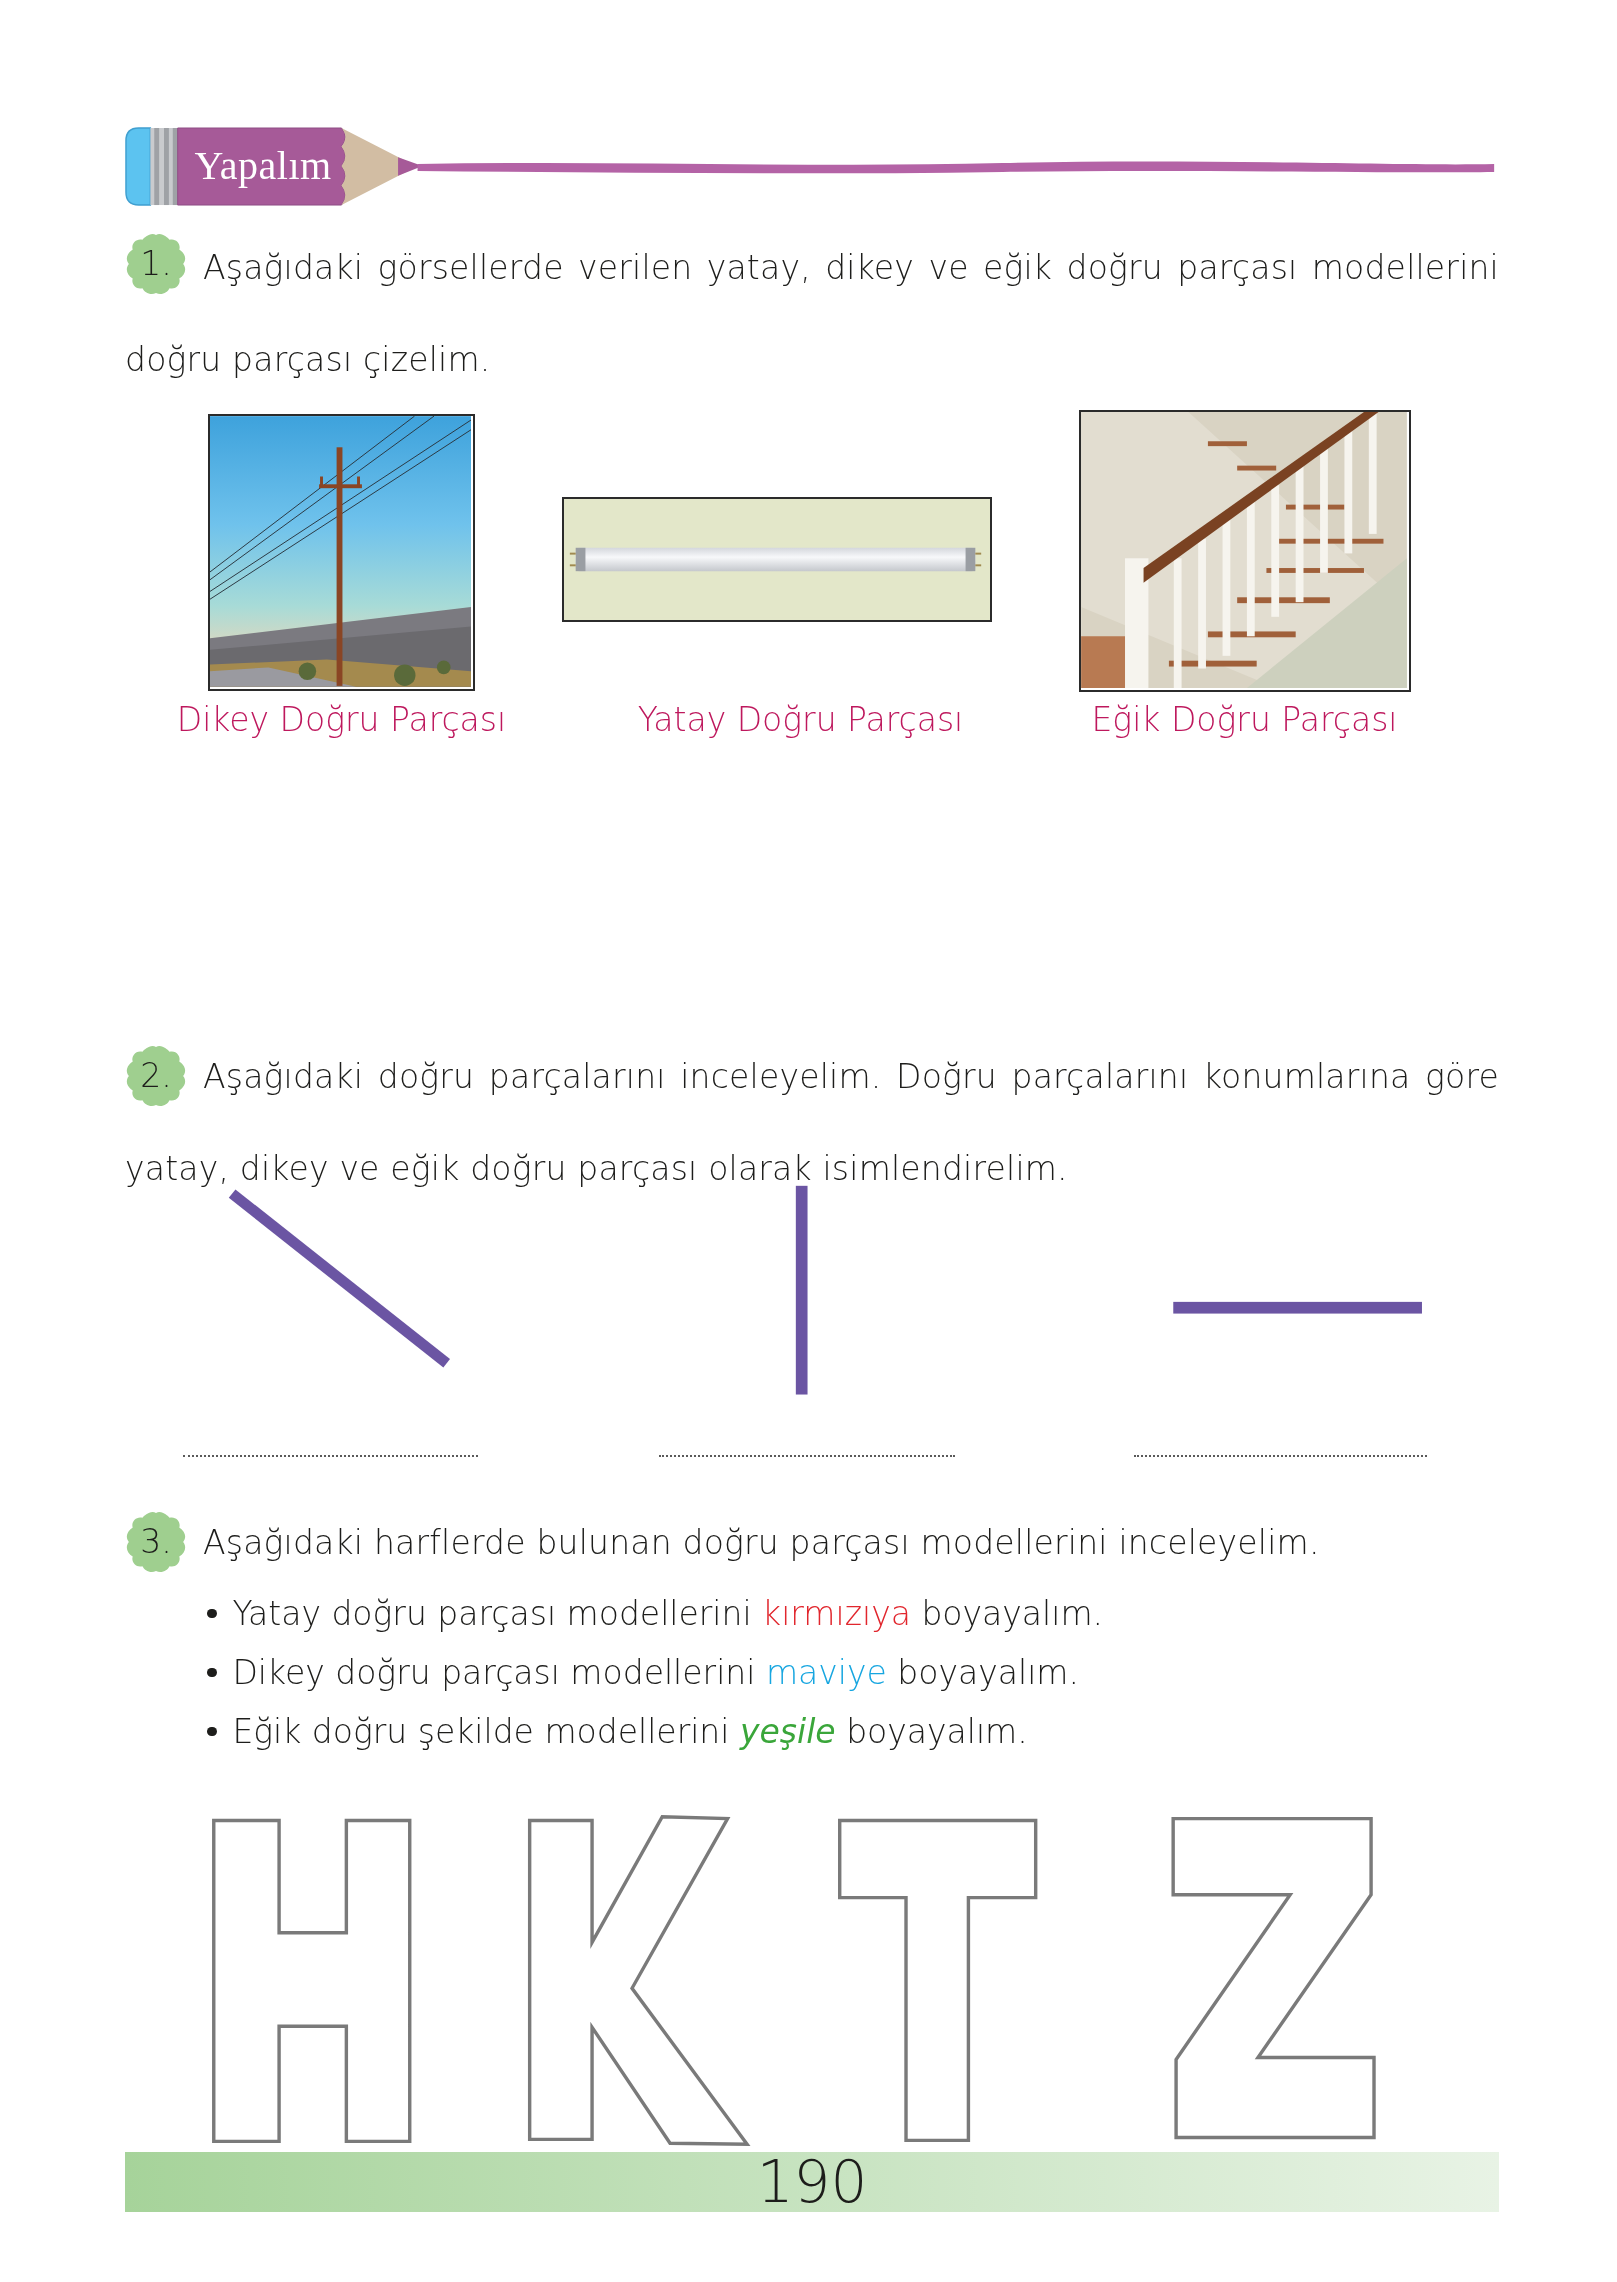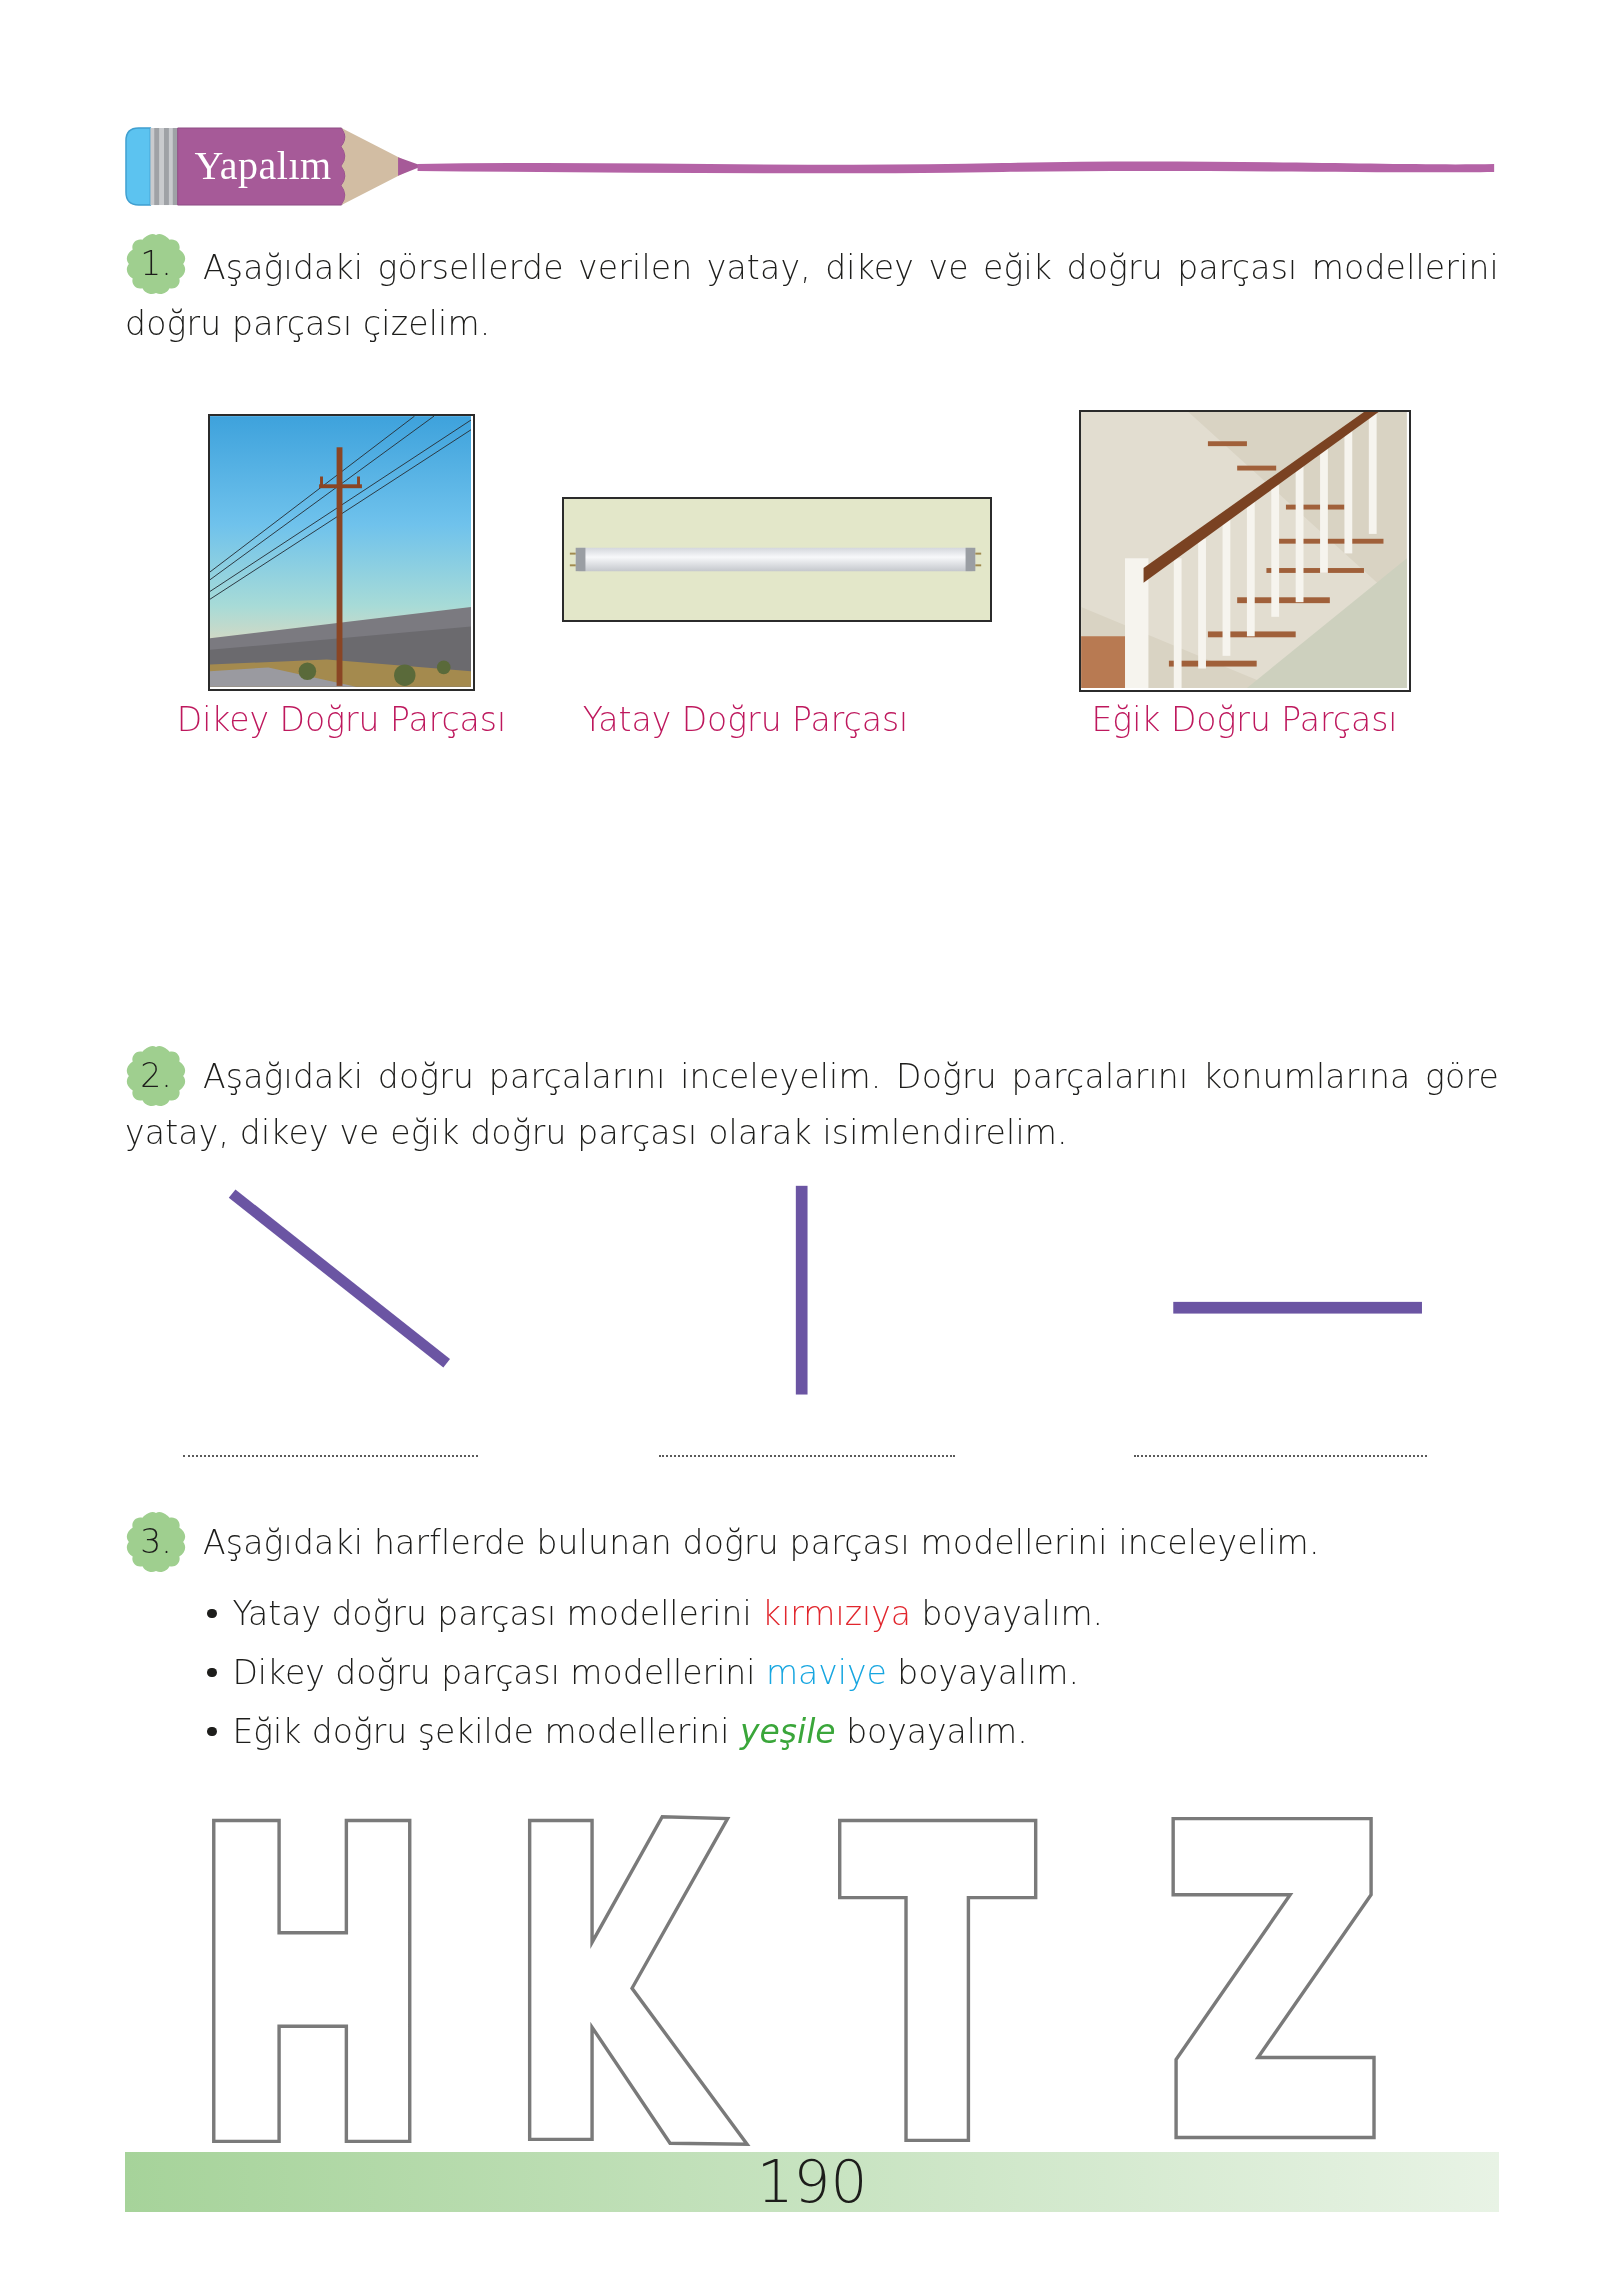--- a/index.html
+++ b/index.html
@@ -14,21 +14,21 @@
   .pencil-svg { left:0; top:0; }
 
   
   .badge { width:66px; height:64px; }
   .badge svg { position:absolute; left:0; top:0; }
   .badge-num { position:absolute; left:0; top:0; width:66px; height:64px; line-height:64px; text-align:center;
      font-size:33px; color:#1d1d1b; font-weight:300; }
 
   .para { font-size:33px; line-height:56px; font-weight:300; letter-spacing:0.2px; }
   .para p { margin:0; text-align:justify; text-align-last:justify; }
-  .para p.last { text-align-last:left; }
+  .para p.last { text-align-last:left;margin-top:36px; }
   .indent { display:inline-block; width:78px; }
 
   .img-frame { border:2.9px solid #2b2b2b; box-sizing:border-box; overflow:hidden; }
   .caption { font-size:33px; font-weight:300; text-align:center; color:#be185d; }
 
   .dotted { height:0; border-bottom:2.9px dotted #5a5a5a; }
 
   .bullets { font-size:33px; line-height:59px; font-weight:300; }
   .bullet-row { display:flex; align-items:center; }
   .dot { display:inline-block; width:9.8px; height:9.8px; border-radius:50%; background:#1d1d1b; margin-right:15.6px; }
@@ -117,21 +117,21 @@
     <rect width="435" height="122" fill="#e3e7c9"></rect>
     <rect x="12" y="50" width="410" height="24" rx="4" fill="url(#tube)"></rect>
     <rect x="12" y="50" width="10" height="24" fill="#9a9ea3"></rect>
     <rect x="412" y="50" width="10" height="24" fill="#9a9ea3"></rect>
     <rect x="6" y="55" width="6" height="2" fill="#a08a50"></rect>
     <rect x="6" y="67" width="6" height="2" fill="#a08a50"></rect>
     <rect x="422" y="55" width="6" height="2" fill="#a08a50"></rect>
     <rect x="422" y="67" width="6" height="2" fill="#a08a50"></rect>
   </svg>
 </div>
-<div class="abs caption" style="left:550px;top:700px;width:391px;">Yatay Doğru Parçası</div>
+<div class="abs caption" style="left:605px;top:700px;width:391px;">Yatay Doğru Parçası</div>
 
 <div class="abs img-frame" style="left:1079px;top:410px;width:332px;height:282px;">
   <svg width="326" height="276" viewBox="0 0 334 283">
     <rect width="334" height="283" fill="#d9d3c3"></rect>
     <polygon points="0,0 110,0 320,190 334,180 334,283 200,283 0,200" fill="#e2ddd0"></polygon>
     <polygon points="170,283 334,150 334,283" fill="#cdd0be"></polygon>
     <polygon points="0,230 60,230 60,283 0,283" fill="#b87a52"></polygon>
     <g fill="#a0603a">
       <rect x="130" y="30" width="40" height="5"></rect>
       <rect x="160" y="55" width="40" height="5"></rect>

